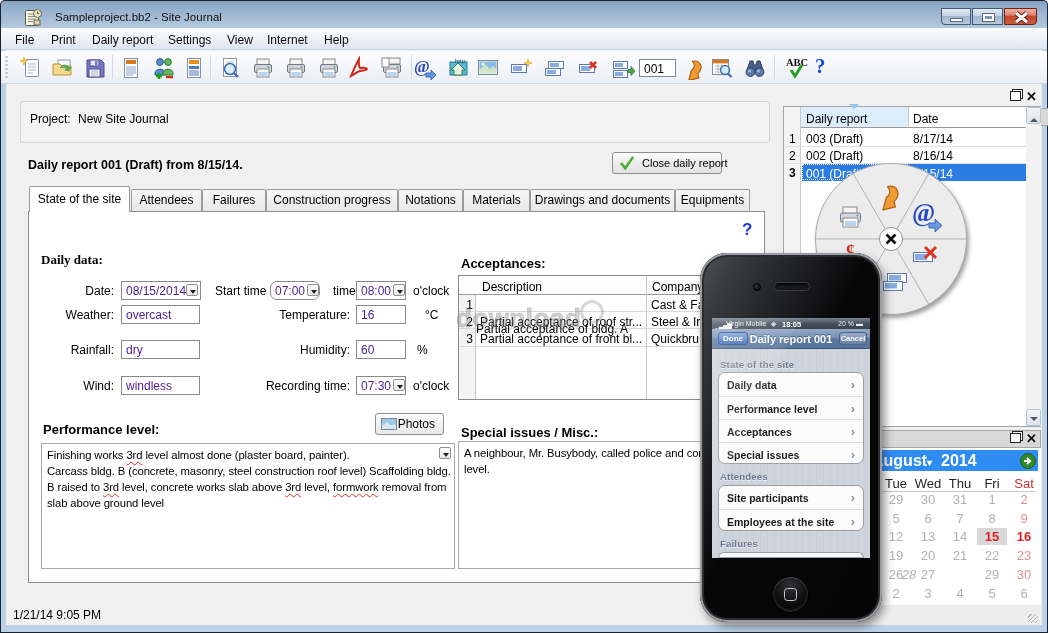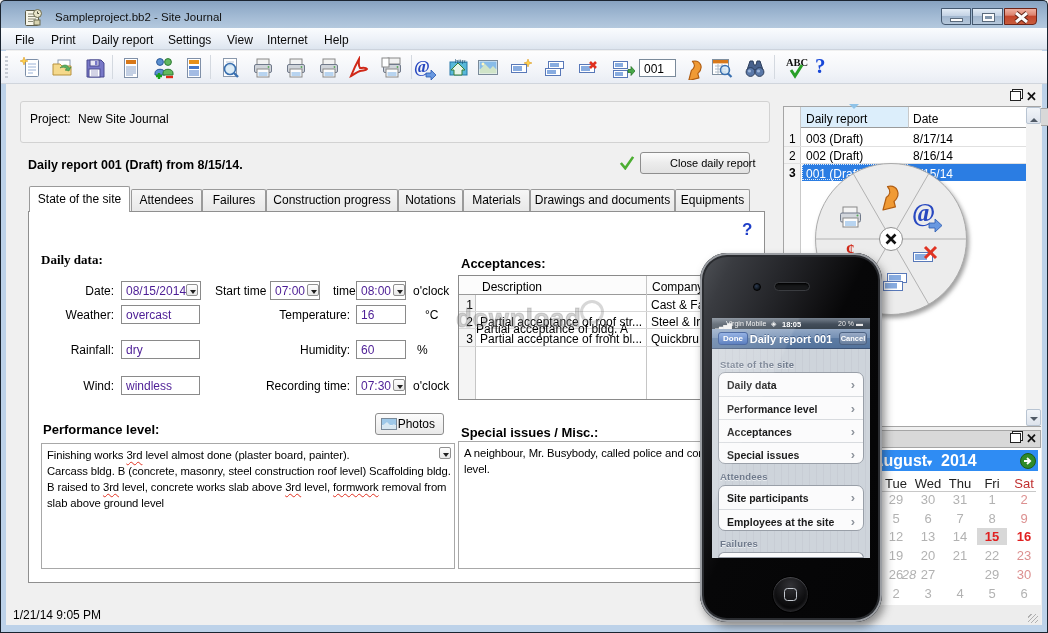--- a/index.html
+++ b/index.html
@@ -24,21 +24,21 @@
 .tsep{position:absolute;top:4px;width:1px;height:24px;background:#d4d9e0;}
 .ticon{position:absolute;top:56px;width:24px;height:24px;}
 #tgrip{left:5px;top:56px;width:3px;height:23px;background:repeating-linear-gradient(180deg,#c7ccd4 0 2px,transparent 2px 4px);}
 
 #client{left:7px;top:84px;width:1035px;height:541px;background:#f0f0f0;}
 
 #projbox{left:20px;top:101px;width:750px;height:42px;background:#f3f3f3;border:1px solid #d2d2d2;border-radius:3px;}
 #projlabel{left:30px;top:112px;font-size:12px;font-weight:normal;color:#000;}
 #projname{left:78px;top:112px;font-size:12px;color:#000;}
 #dreport{left:28px;top:158px;font-size:12.5px;font-weight:bold;color:#000;}
-#closebtn{left:640px;top:152px;width:110px;height:22px;white-space:nowrap;background:linear-gradient(180deg,#fcfcfc,#ececec 50%,#e2e2e2);border:1px solid #8e8e8e;border-radius:3px;font-size:11px;color:#000;text-align:left;line-height:20px;padding-left:29px;}
+#closebtn{left:612px;top:152px;width:110px;height:22px;white-space:nowrap;background:linear-gradient(180deg,#fcfcfc,#ececec 50%,#e2e2e2);border:1px solid #8e8e8e;border-radius:3px;font-size:11px;color:#000;text-align:left;line-height:20px;padding-left:29px;}
 
 .tab{position:absolute;top:189px;height:22px;background:linear-gradient(180deg,#f6f6f6,#e8e8e8);border:1px solid #9a9a9a;border-bottom:none;border-radius:2px 2px 0 0;font-size:12px;color:#000;text-align:center;line-height:21px;}
 #tabactive{top:186px;height:26px;background:#fff;line-height:24px;}
 #tabpanel{left:28px;top:211px;width:737px;height:372px;background:#fff;border:1px solid #8f8f8f;}
 
 .blabel{position:absolute;font-size:13px;font-weight:bold;color:#000;}
 .flabel{position:absolute;font-size:12px;color:#000;text-align:right;}
 .field{position:absolute;height:19px;background:#fff;border:1px solid #8a8a8a;font-size:12px;color:#4c1d95;padding:2px 3px 0 4px;}
 .dd{position:absolute;width:12px;height:12px;background:linear-gradient(180deg,#fefefe,#e8e8e8);border:1px solid #909090;border-radius:2px;}
 .dd:after{content:"";position:absolute;left:3px;top:5px;border:3px solid transparent;border-top:4px solid #202020;}
@@ -254,21 +254,21 @@
 <div class="tab" style="left:463px;width:67px;">Materials</div>
 <div class="tab" style="left:530px;width:145px;">Drawings and documents</div>
 <div class="tab" style="left:675px;width:75px;">Equipments</div>
 
 <div class="abs" style="left:742px;top:220px;font-size:17px;font-weight:bold;color:#1f3fc8;">?</div>
 <div class="blabel" style="left:41px;top:252px;font-family:Liberation Serif, serif;">Daily data:</div>
 <div class="flabel" style="left:47px;top:284px;width:67px;">Date:</div>
 <div class="field" style="left:121px;top:281px;width:80px;">08/15/2014</div>
 <div class="dd" style="left:186px;top:284px;"></div>
 <div class="flabel" style="left:215px;top:284px;text-align:left;white-space:nowrap;">Start time</div>
-<div class="field" style="left:270px;top:281px;width:50px;">07:00</div>
+<div class="field" style="left:270px;top:281px;width:50px;border-radius:7px;">07:00</div>
 <div class="dd" style="left:307px;top:284px;"></div>
 <div class="flabel" style="left:333px;top:284px;width:30px;text-align:left;">time</div>
 <div class="field" style="left:356px;top:281px;width:50px;">08:00</div>
 <div class="dd" style="left:393px;top:284px;"></div>
 <div class="flabel" style="left:413px;top:284px;width:40px;text-align:left;">o'clock</div>
 <div class="flabel" style="left:47px;top:308px;width:67px;">Weather:</div>
 <div class="field" style="left:121px;top:305px;width:79px;">overcast</div>
 <div class="flabel" style="left:250px;top:308px;width:100px;">Temperature:</div>
 <div class="field" style="left:356px;top:305px;width:50px;">16</div>
 <div class="flabel" style="left:425px;top:308px;width:30px;text-align:left;">°C</div>

